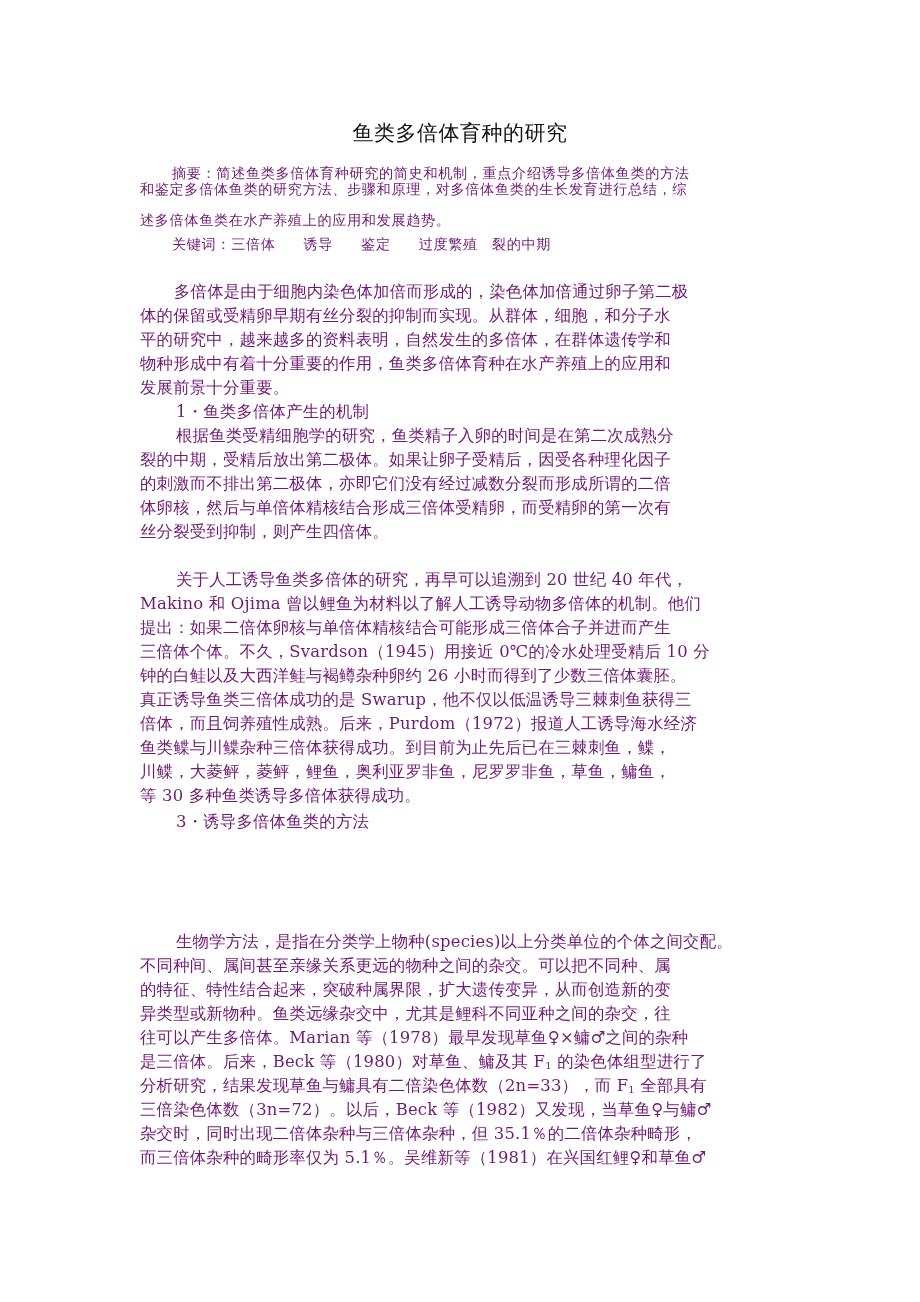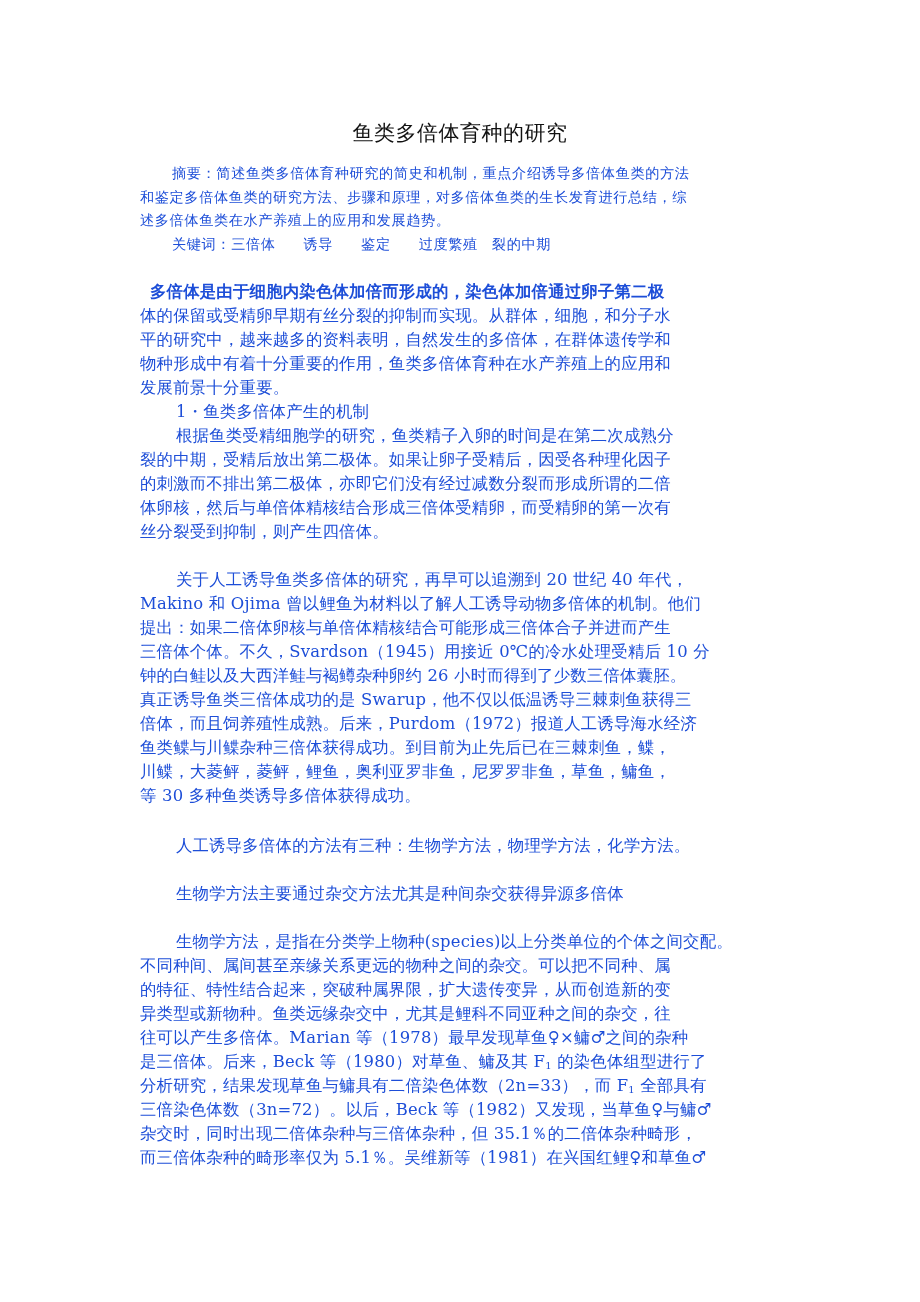--- a/index.html
+++ b/index.html
@@ -1,36 +1,36 @@
 <!DOCTYPE html>
 <html><head>
 <meta charset="utf-8">
 <style>
   html, body { margin: 0; padding: 0; background: #ffffff; }
   body { width: 920px; height: 1302px; position: relative; overflow: hidden; }
   .page { position: absolute; left: 0; top: 0; width: 920px; height: 1166px; background: #fff; color: #111; }
   .title { position: absolute; left: 0; width: 920px; top: 120px; text-align: center; font-family: "DejaVu Serif", serif; font-size: 21px; line-height: 26px; color: #111; letter-spacing: 0.5px; }
-  .ln { position: absolute; left: 140px; width: 600px; white-space: nowrap; font-family: "DejaVu Serif", "Liberation Serif", serif; color: #1d4ed8; }
+  .ln { position: absolute; left: 140px; width: 600px; white-space: nowrap; font-family: "DejaVu Serif", "Liberation Serif", serif; color: #701a75; }
   .abs { font-size: 14.2px; line-height: 20px; letter-spacing: 0.6px; }
   .body { font-size: 16.4px; line-height: 22px; letter-spacing: 0.2px; }
   .ind1 { left: 172px; }
-  .ind2 { left: 150px; font-weight: bold; }
+  .ind2 { left: 174px; }
   .ind3 { left: 176px; }
   sub { font-size: 10px; vertical-align: -2px; line-height: 0; }
 </style>
 </head>
 <body>
 
 <div class="page">
 
   <div class="title">鱼类多倍体育种的研究</div>
 
   <div>
     <div class="ln abs ind1" style="top:163px">摘要：简述鱼类多倍体育种研究的简史和机制，重点介绍诱导多倍体鱼类的方法</div>
-    <div class="ln abs" style="top:187px">和鉴定多倍体鱼类的研究方法、步骤和原理，对多倍体鱼类的生长发育进行总结，综</div>
+    <div class="ln abs" style="top:179px">和鉴定多倍体鱼类的研究方法、步骤和原理，对多倍体鱼类的生长发育进行总结，综</div>
     <div class="ln abs" style="top:210px">述多倍体鱼类在水产养殖上的应用和发展趋势。</div>
   </div>
 
   <div class="ln abs ind1" style="top:234px">
     <span>关键词：</span><span>三倍体</span><span style="display:inline-block;width:28px"></span><span>诱导</span><span style="display:inline-block;width:28px"></span><span>鉴定</span><span style="display:inline-block;width:28px"></span><span>过度繁殖</span><span style="display:inline-block;width:14px"></span><span>裂的中期</span>
   </div>
 
   <div>
     <div class="ln body ind2" style="top:281px">多倍体是由于细胞内染色体加倍而形成的，染色体加倍通过卵子第二极</div>
     <div class="ln body" style="top:305px">体的保留或受精卵早期有丝分裂的抑制而实现。从群体，细胞，和分子水</div>
@@ -54,22 +54,21 @@
     <div class="ln body" style="top:617px">提出：如果二倍体卵核与单倍体精核结合可能形成三倍体合子并进而产生</div>
     <div class="ln body" style="top:641px">三倍体个体。不久，Svardson（1945）用接近 0℃的冷水处理受精后 10 分</div>
     <div class="ln body" style="top:665px">钟的白鲑以及大西洋鲑与褐鳟杂种卵约 26 小时而得到了少数三倍体囊胚。</div>
     <div class="ln body" style="top:689px">真正诱导鱼类三倍体成功的是 Swarup，他不仅以低温诱导三棘刺鱼获得三</div>
     <div class="ln body" style="top:713px">倍体，而且饲养殖性成熟。后来，Purdom（1972）报道人工诱导海水经济</div>
     <div class="ln body" style="top:737px">鱼类鲽与川鲽杂种三倍体获得成功。到目前为止先后已在三棘刺鱼，鲽，</div>
     <div class="ln body" style="top:761px">川鲽，大菱鲆，菱鲆，鲤鱼，奥利亚罗非鱼，尼罗罗非鱼，草鱼，鳙鱼，</div>
     <div class="ln body" style="top:785px">等 30 多种鱼类诱导多倍体获得成功。</div>
   </div>
 
-  <div class="ln body ind3" style="top:835px">人工诱导多倍体的方法有三种：生物学方法，物理学方法，化学方法。</div>
-  <div class="ln body ind3" style="top:883px">生物学方法主要通过杂交方法尤其是种间杂交获得异源多倍体</div>
+  <div class="ln body ind3" style="top:811px">3・诱导多倍体鱼类的方法</div>
 
   <div>
     <div class="ln body ind3" style="top:931px">生物学方法，是指在分类学上物种(species)以上分类单位的个体之间交配。</div>
     <div class="ln body" style="top:955px">不同种间、属间甚至亲缘关系更远的物种之间的杂交。可以把不同种、属</div>
     <div class="ln body" style="top:979px">的特征、特性结合起来，突破种属界限，扩大遗传变异，从而创造新的变</div>
     <div class="ln body" style="top:1003px">异类型或新物种。鱼类远缘杂交中，尤其是鲤科不同亚种之间的杂交，往</div>
     <div class="ln body" style="top:1027px">往可以产生多倍体。Marian 等（1978）最早发现草鱼♀×鳙♂之间的杂种</div>
     <div class="ln body" style="top:1051px"><span>是三倍体。后来，Beck 等（1980）对草鱼、鳙及其 F</span><sub>1</sub><span> 的染色体组型进行了</span></div>
     <div class="ln body" style="top:1075px"><span>分析研究，结果发现草鱼与鳙具有二倍染色体数（2n=33），而 F</span><sub>1</sub><span> 全部具有</span></div>
     <div class="ln body" style="top:1099px">三倍染色体数（3n=72）。以后，Beck 等（1982）又发现，当草鱼♀与鳙♂</div>

